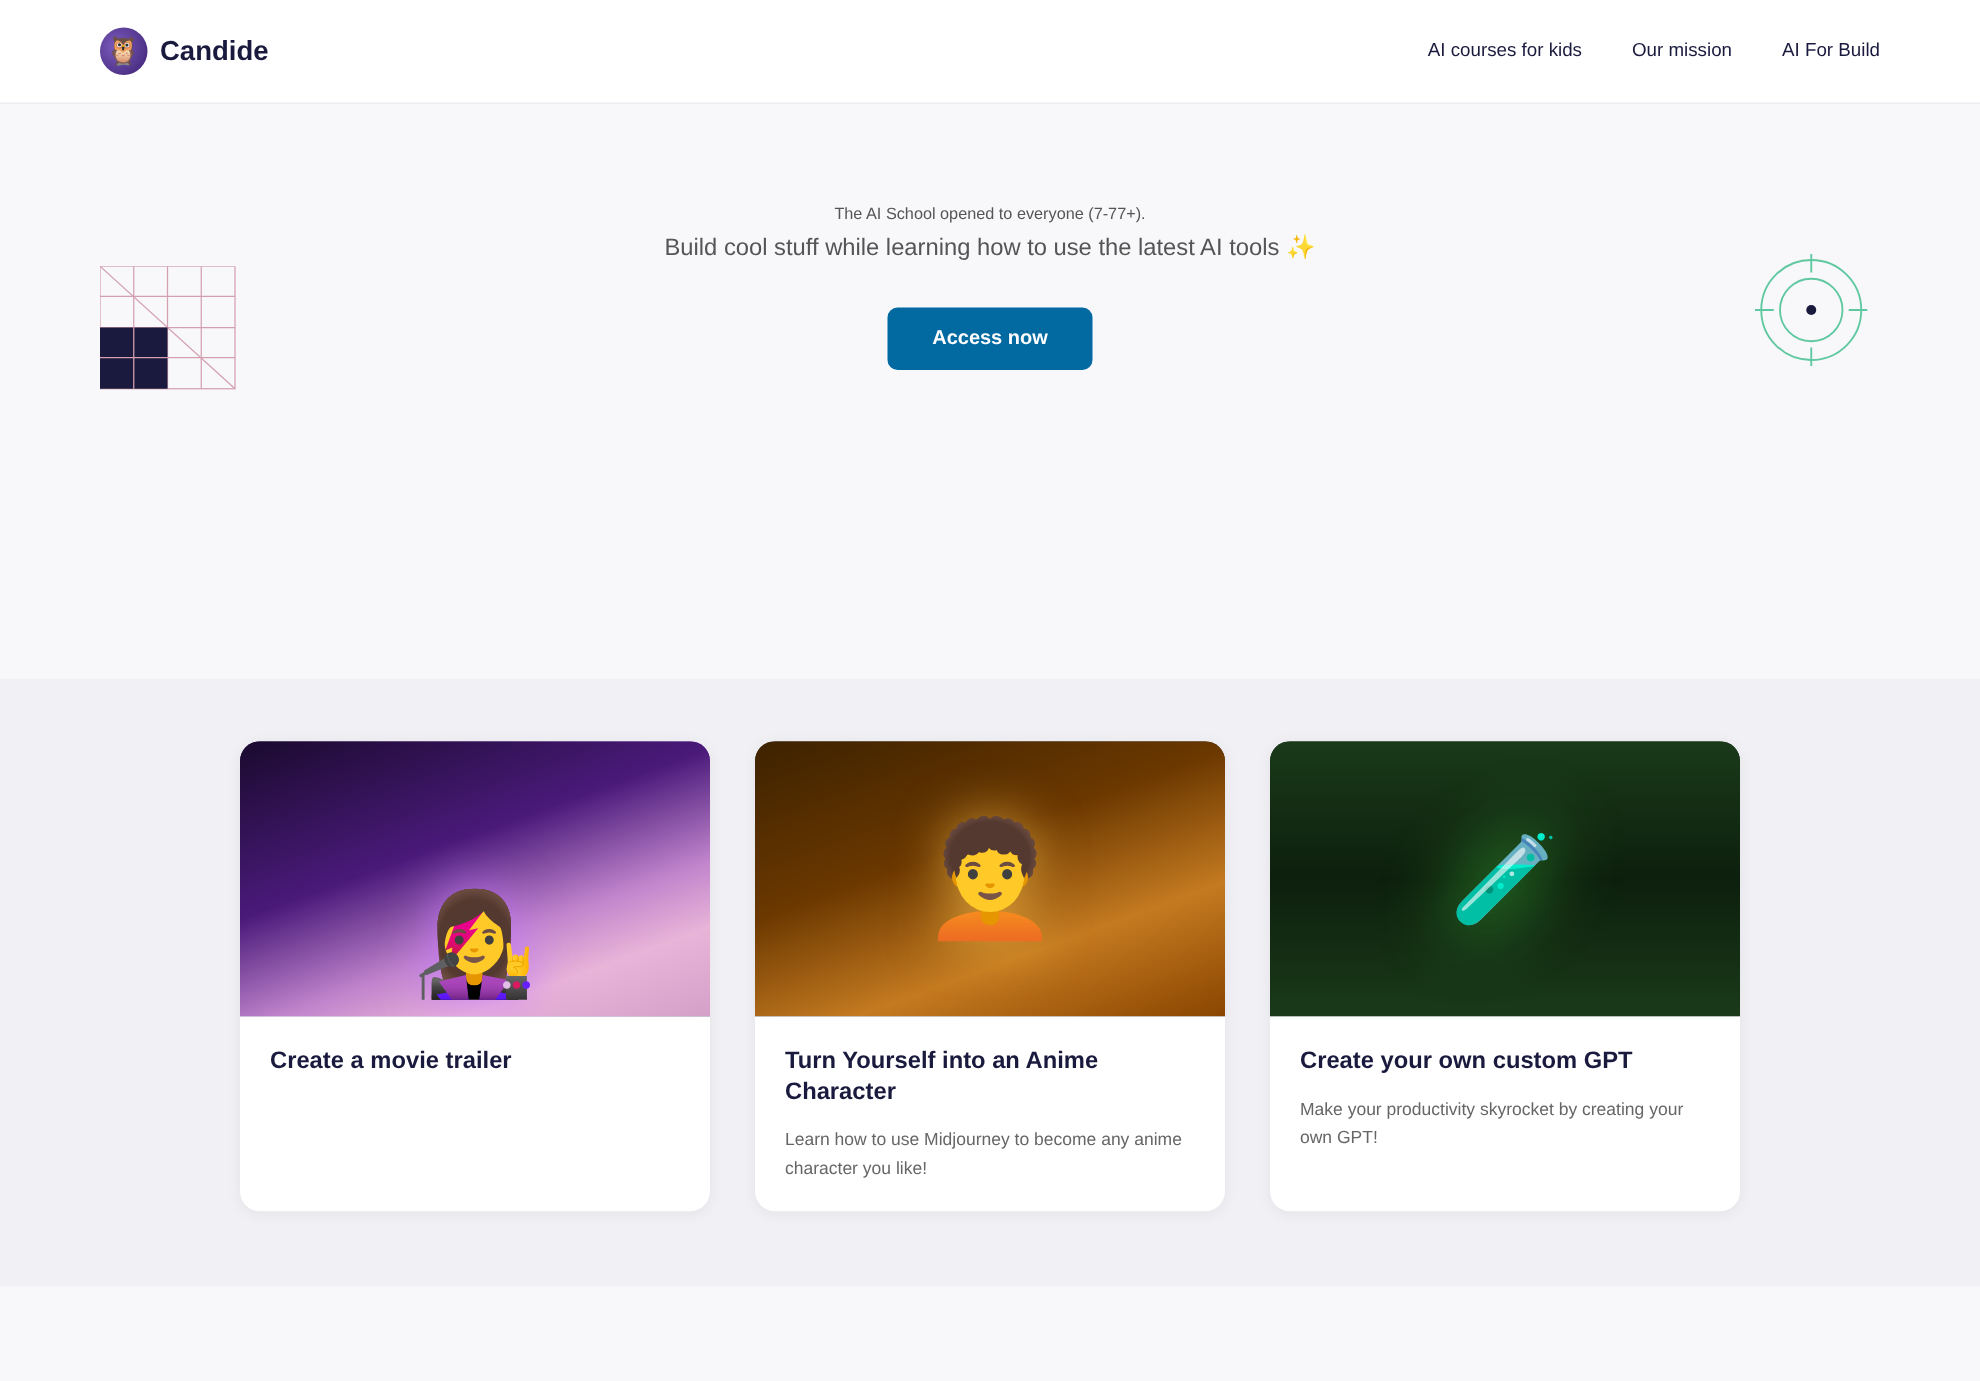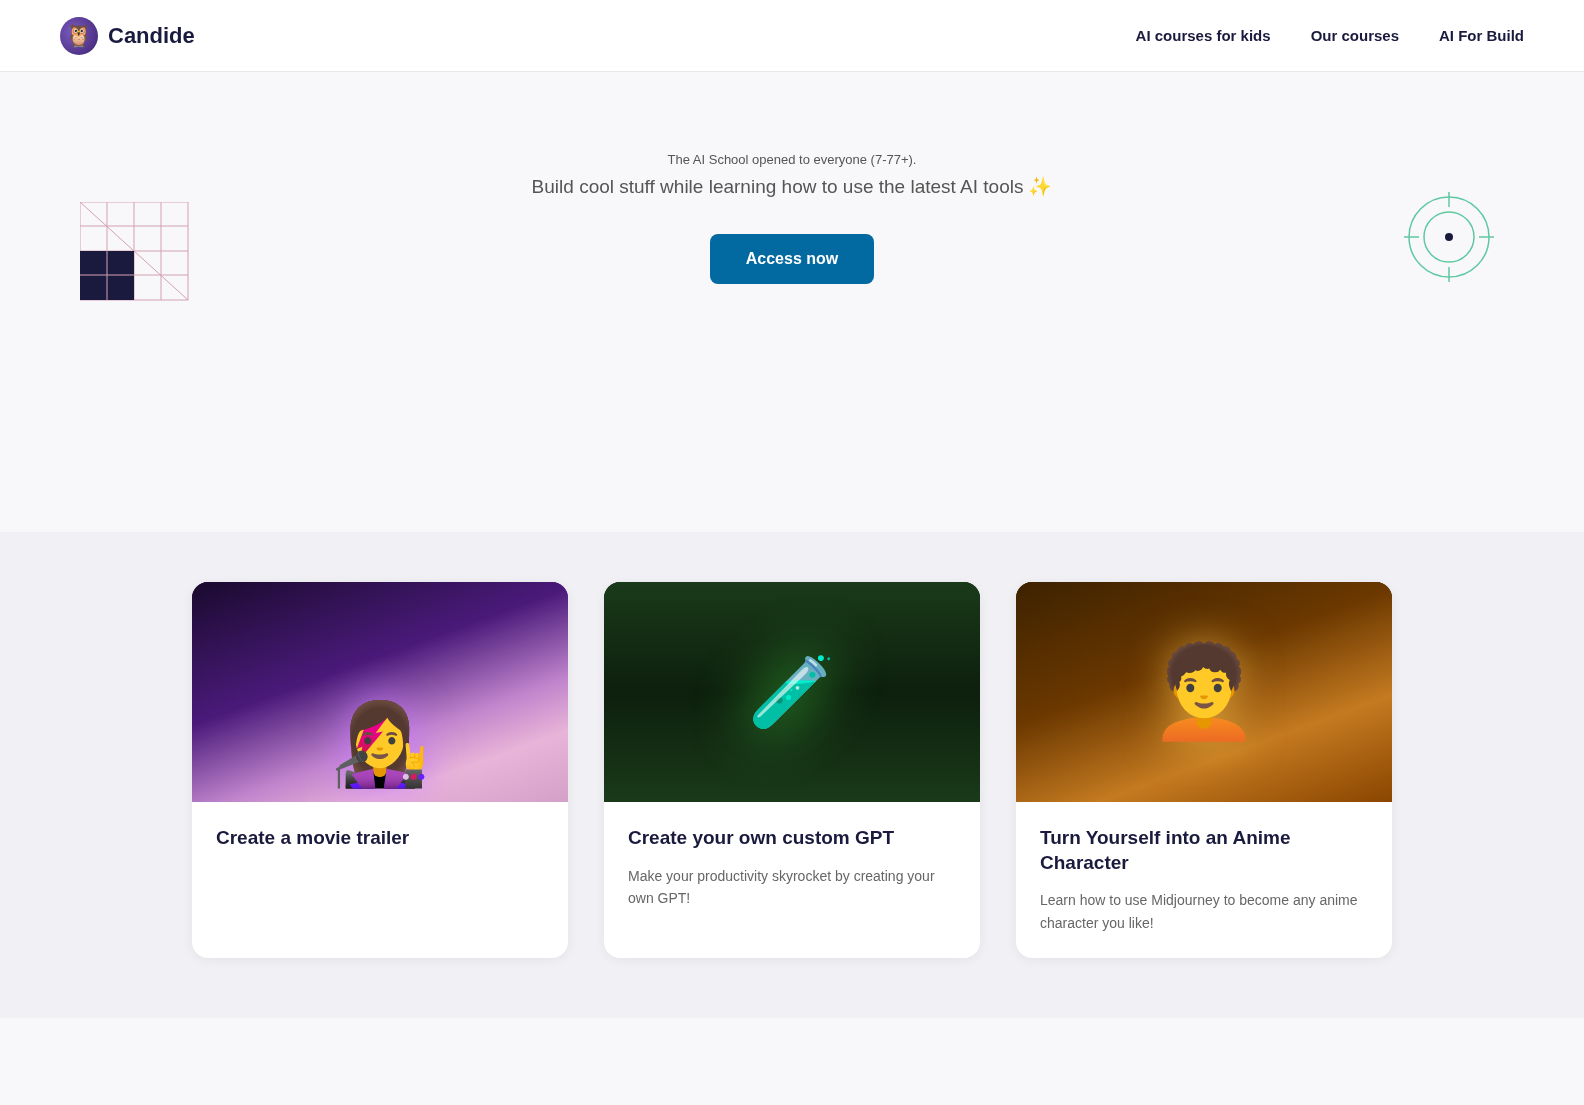--- a/index.html
+++ b/index.html
@@ -5,22 +5,22 @@
     * { margin: 0; padding: 0; box-sizing: border-box; }
     body { font-family: -apple-system, BlinkMacSystemFont, 'Segoe UI', sans-serif; background: #f8f8fa; color: #1a1a3e; }
 
     
     nav {
       background: #fff;
       border-bottom: 1px solid #e8e8ec;
       display: flex;
       align-items: center;
       justify-content: space-between;
-      padding: 0 60px;
-      height: 72px;
+      padding: 0 80px;
+      height: 83px;
     }
     .nav-logo {
       display: flex;
       align-items: center;
       gap: 10px;
       font-size: 22px;
       font-weight: 700;
       color: #1a1a3e;
       text-decoration: none;
     }
@@ -42,21 +42,21 @@
     }
     .nav-links {
       display: flex;
       gap: 40px;
       list-style: none;
     }
     .nav-links a {
       color: #1a1a3e;
       text-decoration: none;
       font-size: 15px;
-      font-weight: 700;
+      font-weight: 400;
     }
 
     
     .hero {
       background: #f8f8fa;
       text-align: center;
       padding: 80px 20px 60px;
       position: relative;
       overflow: hidden;
       min-height: 460px;
@@ -227,21 +227,21 @@
 </head>
 <body>
 
 <nav>
   <a class="nav-logo" href="#">
     <div class="logo-icon"></div>
     <span>Candide</span>
   </a>
   <ul class="nav-links">
     <li><a href="#">AI courses for kids</a></li>
-    <li><a href="#">Our courses</a></li>
+    <li><a href="#">Our mission</a></li>
     <li><a href="#">AI For Build</a></li>
   </ul>
 </nav>
 
 <section class="hero">
 
   
   <div class="deco-grid">
     <svg width="110" height="100" viewBox="0 0 110 100">
 
@@ -283,29 +283,29 @@
   <div class="cards-grid">
 
     <div class="card">
       <div class="card-img card-img-1"></div>
       <div class="card-body">
         <h3 class="card-title">Create a movie trailer</h3>
       </div>
     </div>
 
     <div class="card">
+      <div class="card-img card-img-3"></div>
+      <div class="card-body">
+        <h3 class="card-title">Turn Yourself into an Anime Character</h3>
+        <p class="card-desc">Learn how to use Midjourney to become any anime character you like!</p>
+      </div>
+    </div>
+
+    <div class="card">
       <div class="card-img card-img-2"></div>
       <div class="card-body">
         <h3 class="card-title">Create your own custom GPT</h3>
         <p class="card-desc">Make your productivity skyrocket by creating your own GPT!</p>
       </div>
     </div>
 
-    <div class="card">
-      <div class="card-img card-img-3"></div>
-      <div class="card-body">
-        <h3 class="card-title">Turn Yourself into an Anime Character</h3>
-        <p class="card-desc">Learn how to use Midjourney to become any anime character you like!</p>
-      </div>
-    </div>
-
   </div>
 </section>
 
 </body></html>

